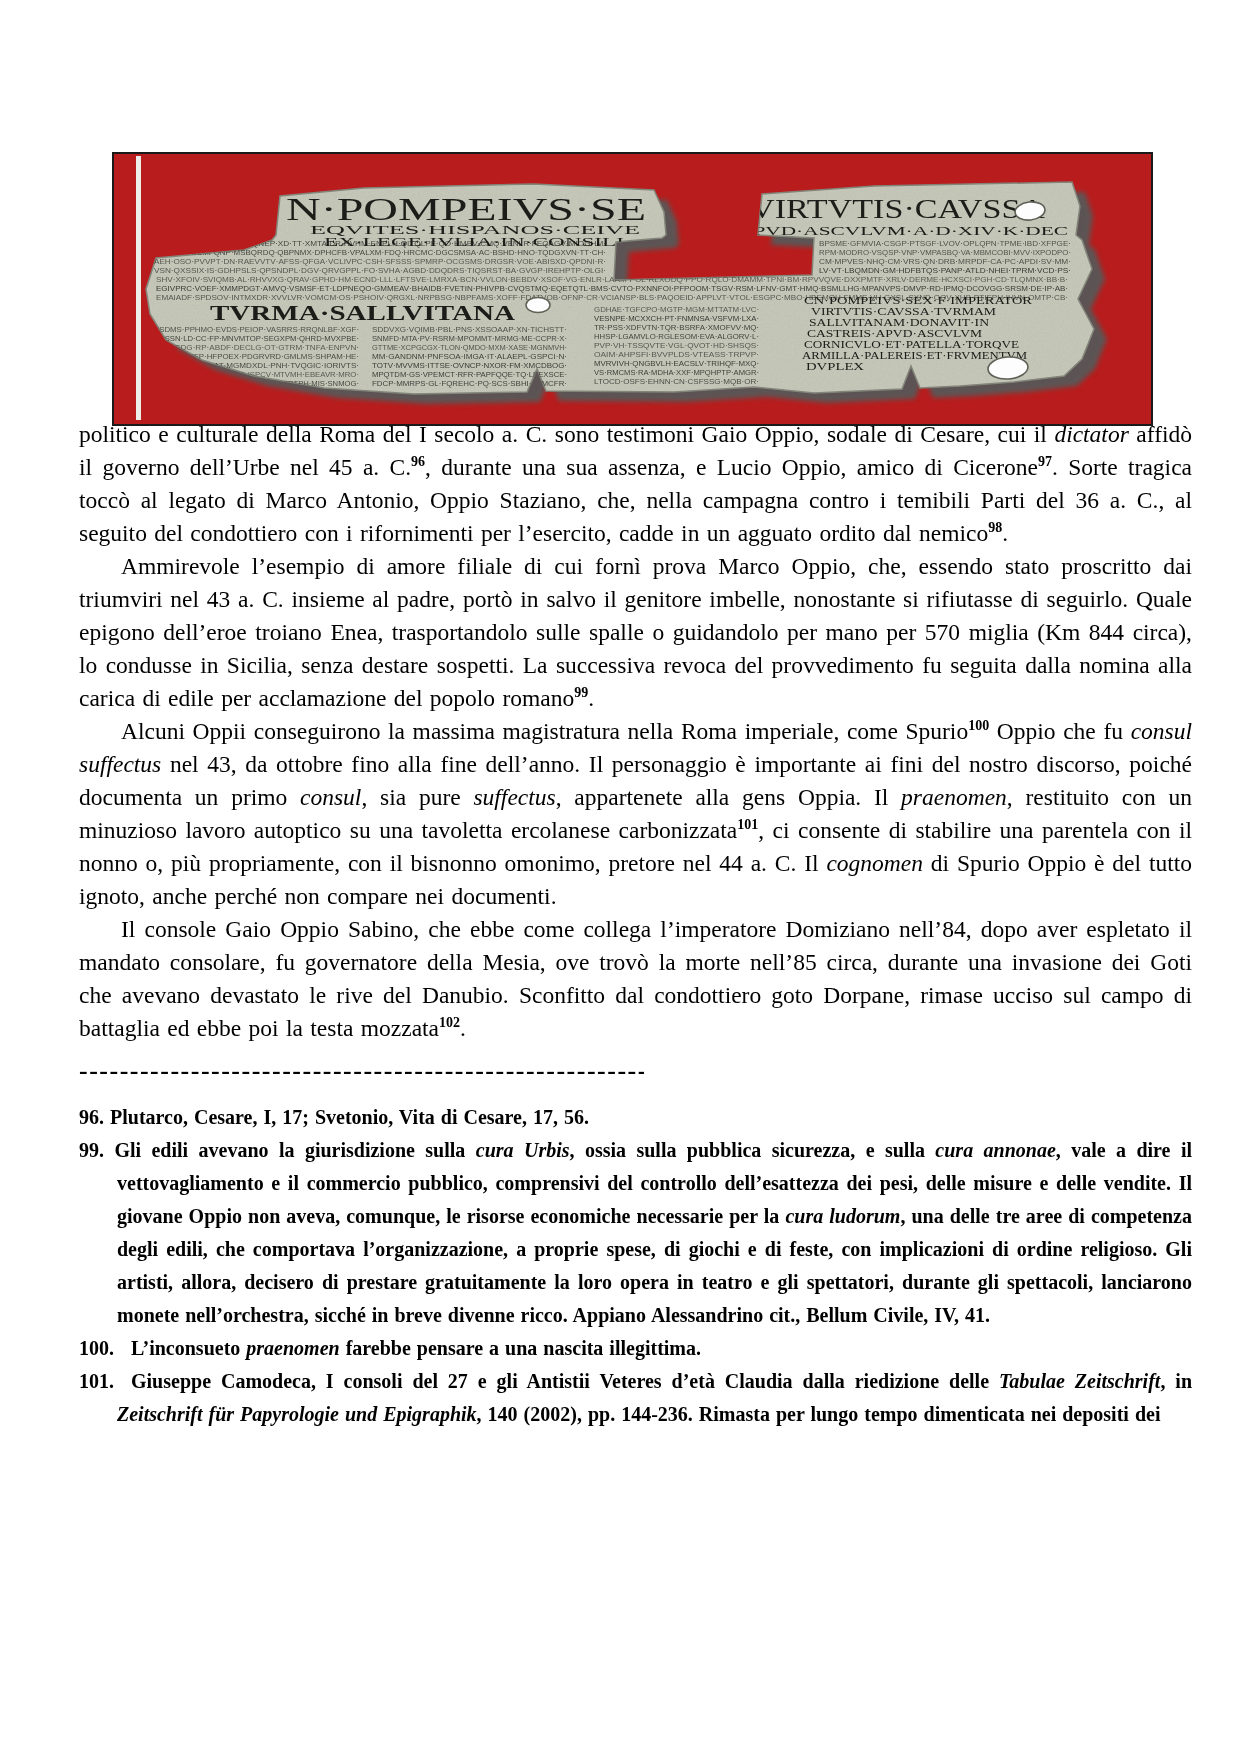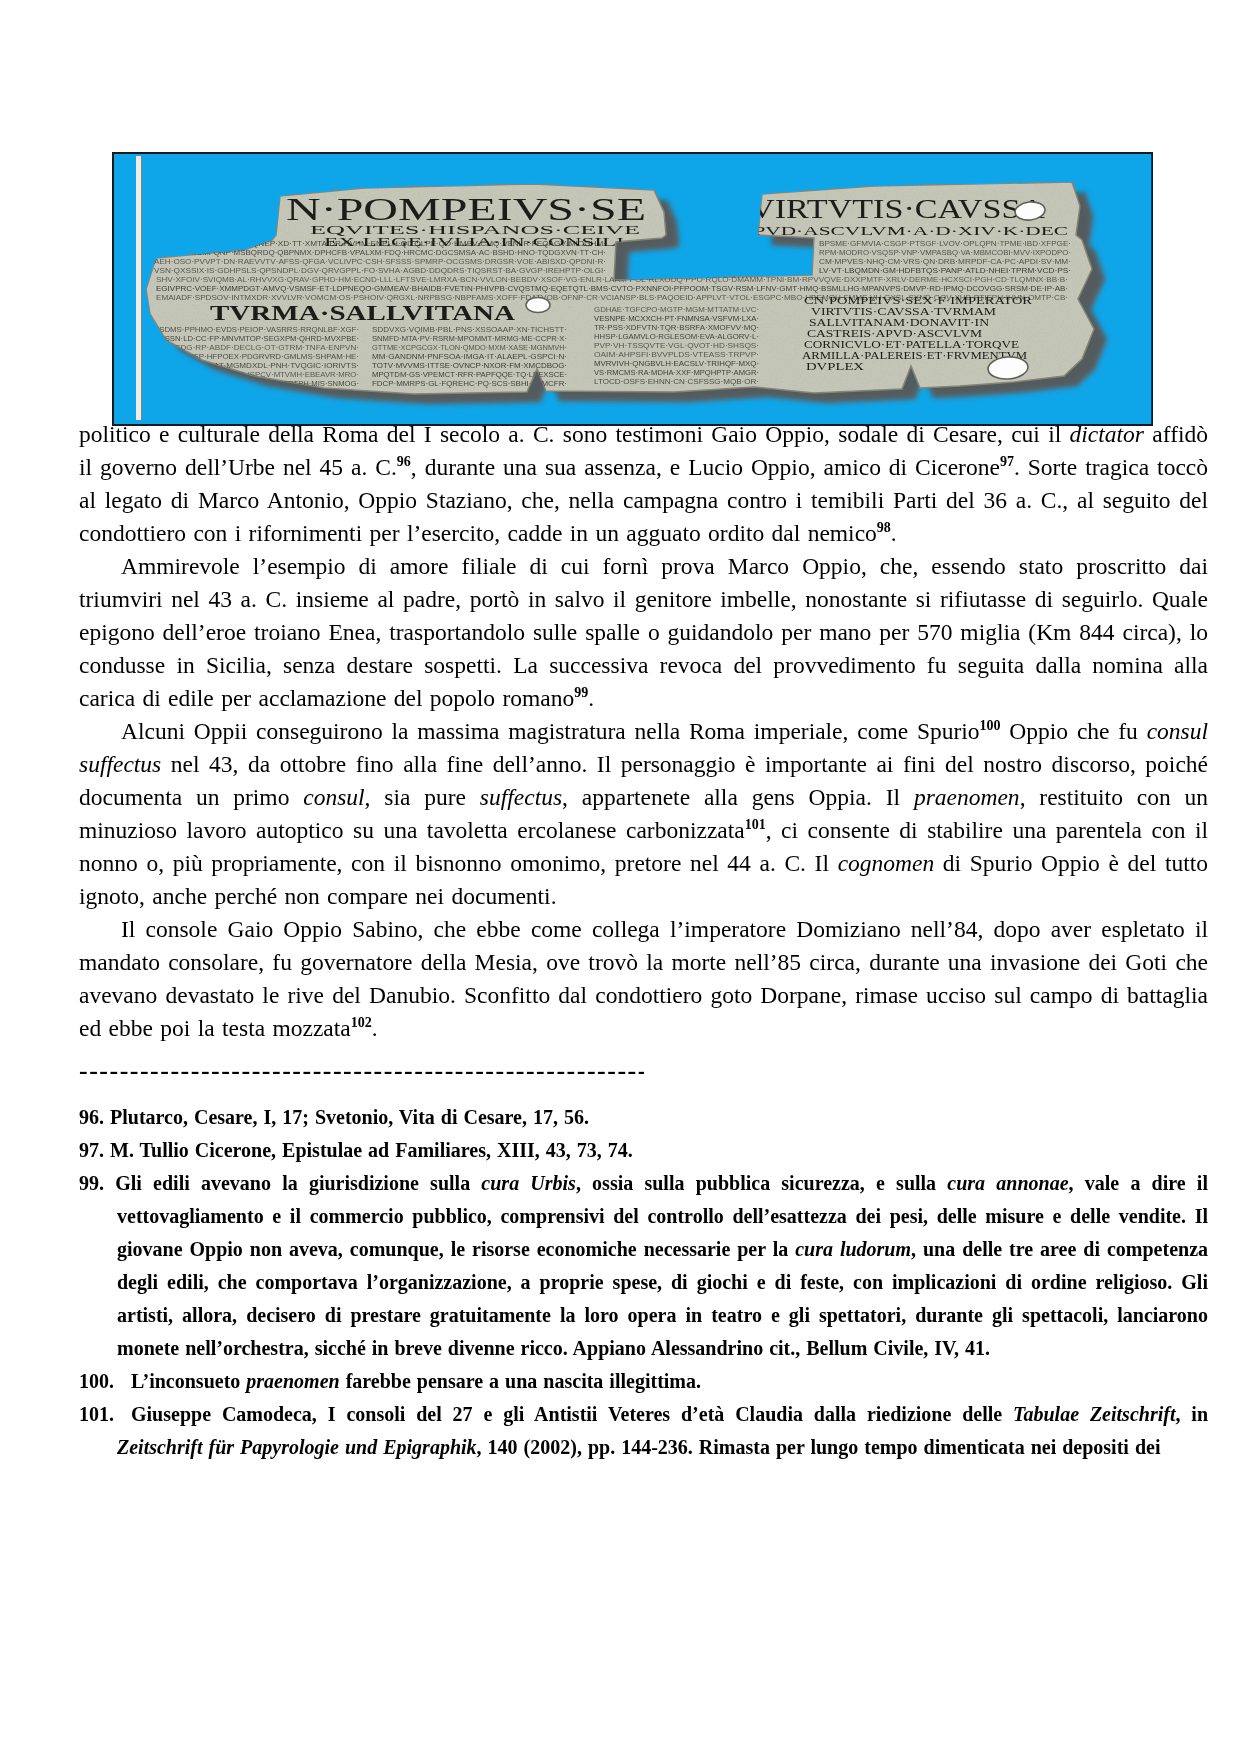--- a/index.html
+++ b/index.html
@@ -8,34 +8,34 @@
     width:1240px;height:1755px;
     background:#fff;
     font-family:"Liberation Serif",serif;
     color:#000;
     overflow:hidden;
   }
   
   .figure-box{
     position:absolute;left:112px;top:152px;
     width:1037px;height:270px;
-    background:#0ea5e9;
+    background:#b91c1c;
     border:2px solid #1a1a1a;
     z-index:2;
   }
   .scan-edge{
     position:absolute;left:22px;top:2px;width:5px;height:264px;
     background:#ededea;
   }
   svg.tablet{position:absolute;left:0;top:0;width:1037px;height:270px;}
 
   
   .content{
     position:relative;z-index:1;
-    padding:418px 32px 0 79px;
+    padding:418px 48px 0 79px;
   }
   .body-p{
     margin:0;
     font-size:23.5px;line-height:33px;
     text-align:justify;
     word-spacing:1.5px;
   }
   .body-p.indent{text-indent:42px;}
   .body-p sup{
     font-weight:bold;font-size:14px;line-height:0;
@@ -165,19 +165,18 @@
         <p class="body-p"><span>politico e culturale della Roma del I secolo a. C. sono testimoni Gaio Oppio, sodale di Cesare, cui il </span><i>dictator</i><span> affidò il governo dell’Urbe nel 45 a. C.</span><sup>96</sup><span>, durante una sua assenza, e Lucio Oppio, amico di Cicerone</span><sup>97</sup><span>. Sorte tragica toccò al legato di Marco Antonio, Oppio Staziano, che, nella campagna contro i temibili Parti del 36 a. C., al seguito del condottiero con i rifornimenti per l’esercito, cadde in un agguato ordito dal nemico</span><sup>98</sup><span>.</span></p>
         <p class="body-p indent"><span>Ammirevole l’esempio di amore filiale di cui fornì prova Marco Oppio, che, essendo stato proscritto dai triumviri nel 43 a. C. insieme al padre, portò in salvo il genitore imbelle, nonostante si rifiutasse di seguirlo. Quale epigono dell’eroe troiano Enea, trasportandolo sulle spalle o guidandolo per mano per 570 miglia (Km 844 circa), lo condusse in Sicilia, senza destare sospetti. La successiva revoca del provvedimento fu seguita dalla nomina alla carica di edile per acclamazione del popolo romano</span><sup>99</sup><span>.</span></p>
         <p class="body-p indent"><span>Alcuni Oppii conseguirono la massima magistratura nella Roma imperiale, come Spurio</span><sup>100</sup><span> Oppio che fu </span><i>consul suffectus</i><span> nel 43, da ottobre fino alla fine dell’anno. Il personaggio è importante ai fini del nostro discorso, poiché documenta un primo </span><i>consul</i><span>, sia pure </span><i>suffectus</i><span>, appartenete alla gens Oppia. Il </span><i>praenomen</i><span>, restituito con un minuzioso lavoro autoptico su una tavoletta ercolanese carbonizzata</span><sup>101</sup><span>, ci consente di stabilire una parentela con il nonno o, più propriamente, con il bisnonno omonimo, pretore nel 44 a. C. Il </span><i>cognomen</i><span> di Spurio Oppio è del tutto ignoto, anche perché non compare nei documenti.</span></p>
         <p class="body-p indent"><span>Il console Gaio Oppio Sabino, che ebbe come collega l’imperatore Domiziano nell’84, dopo aver espletato il mandato consolare, fu governatore della Mesia, ove trovò la morte nell’85 circa, durante una invasione dei Goti che avevano devastato le rive del Danubio. Sconfitto dal condottiero goto Dorpane, rimase ucciso sul campo di battaglia ed ebbe poi la testa mozzata</span><sup>102</sup><span>.</span></p>
       </div>
 
     <div class="sep">--------------------------------------------------------------</div>
 
     <div id="fnList" class="footnotes">
         <div class="fn"><span class="fn-num">96.</span><span> Plutarco, Cesare, I, 17; Svetonio, Vita di Cesare, 17, 56.</span></div>
-        <div class="fn"><span class="fn-num">97.</span><span> M. Tullio Cicerone, Epistulae ad Familiares, XIII, 43, 73, 74.</span></div>
         <div class="fn"><span class="fn-num">99.</span><span> Gli edili avevano la giurisdizione sulla </span><i>cura Urbis</i><span>, ossia sulla pubblica sicurezza, e sulla </span><i>cura annonae</i><span>, vale a dire il vettovagliamento e il commercio pubblico, comprensivi del controllo dell’esattezza dei pesi, delle misure e delle vendite. Il giovane Oppio non aveva, comunque, le risorse economiche necessarie per la </span><i>cura ludorum</i><span>, una delle tre aree di competenza degli edili, che comportava l’organizzazione, a proprie spese,  di giochi e di feste, con implicazioni di ordine religioso. Gli artisti, allora, decisero di prestare gratuitamente la loro opera in teatro e gli spettatori, durante gli spettacoli, lanciarono monete nell’orchestra, sicché in breve divenne ricco.  Appiano Alessandrino cit., Bellum Civile, IV, 41.</span></div>
         <div class="fn wide"><span class="fn-num">100.</span><span>L’inconsueto </span><i>praenomen</i><span> farebbe pensare a una nascita illegittima.</span></div>
         <div class="fn wide"><span class="fn-num">101.</span><span>Giuseppe Camodeca, I consoli del 27 e gli Antistii Veteres d’età Claudia dalla riedizione delle </span><i>Tabulae Zeitschrift</i><span>, in </span><i>Zeitschrift für Papyrologie und Epigraphik</i><span>, 140 (2002), pp. 144-236.  Rimasta per lungo tempo dimenticata nei depositi dei</span></div>
       </div>
   </div>
 </div>
 
 </body></html>

